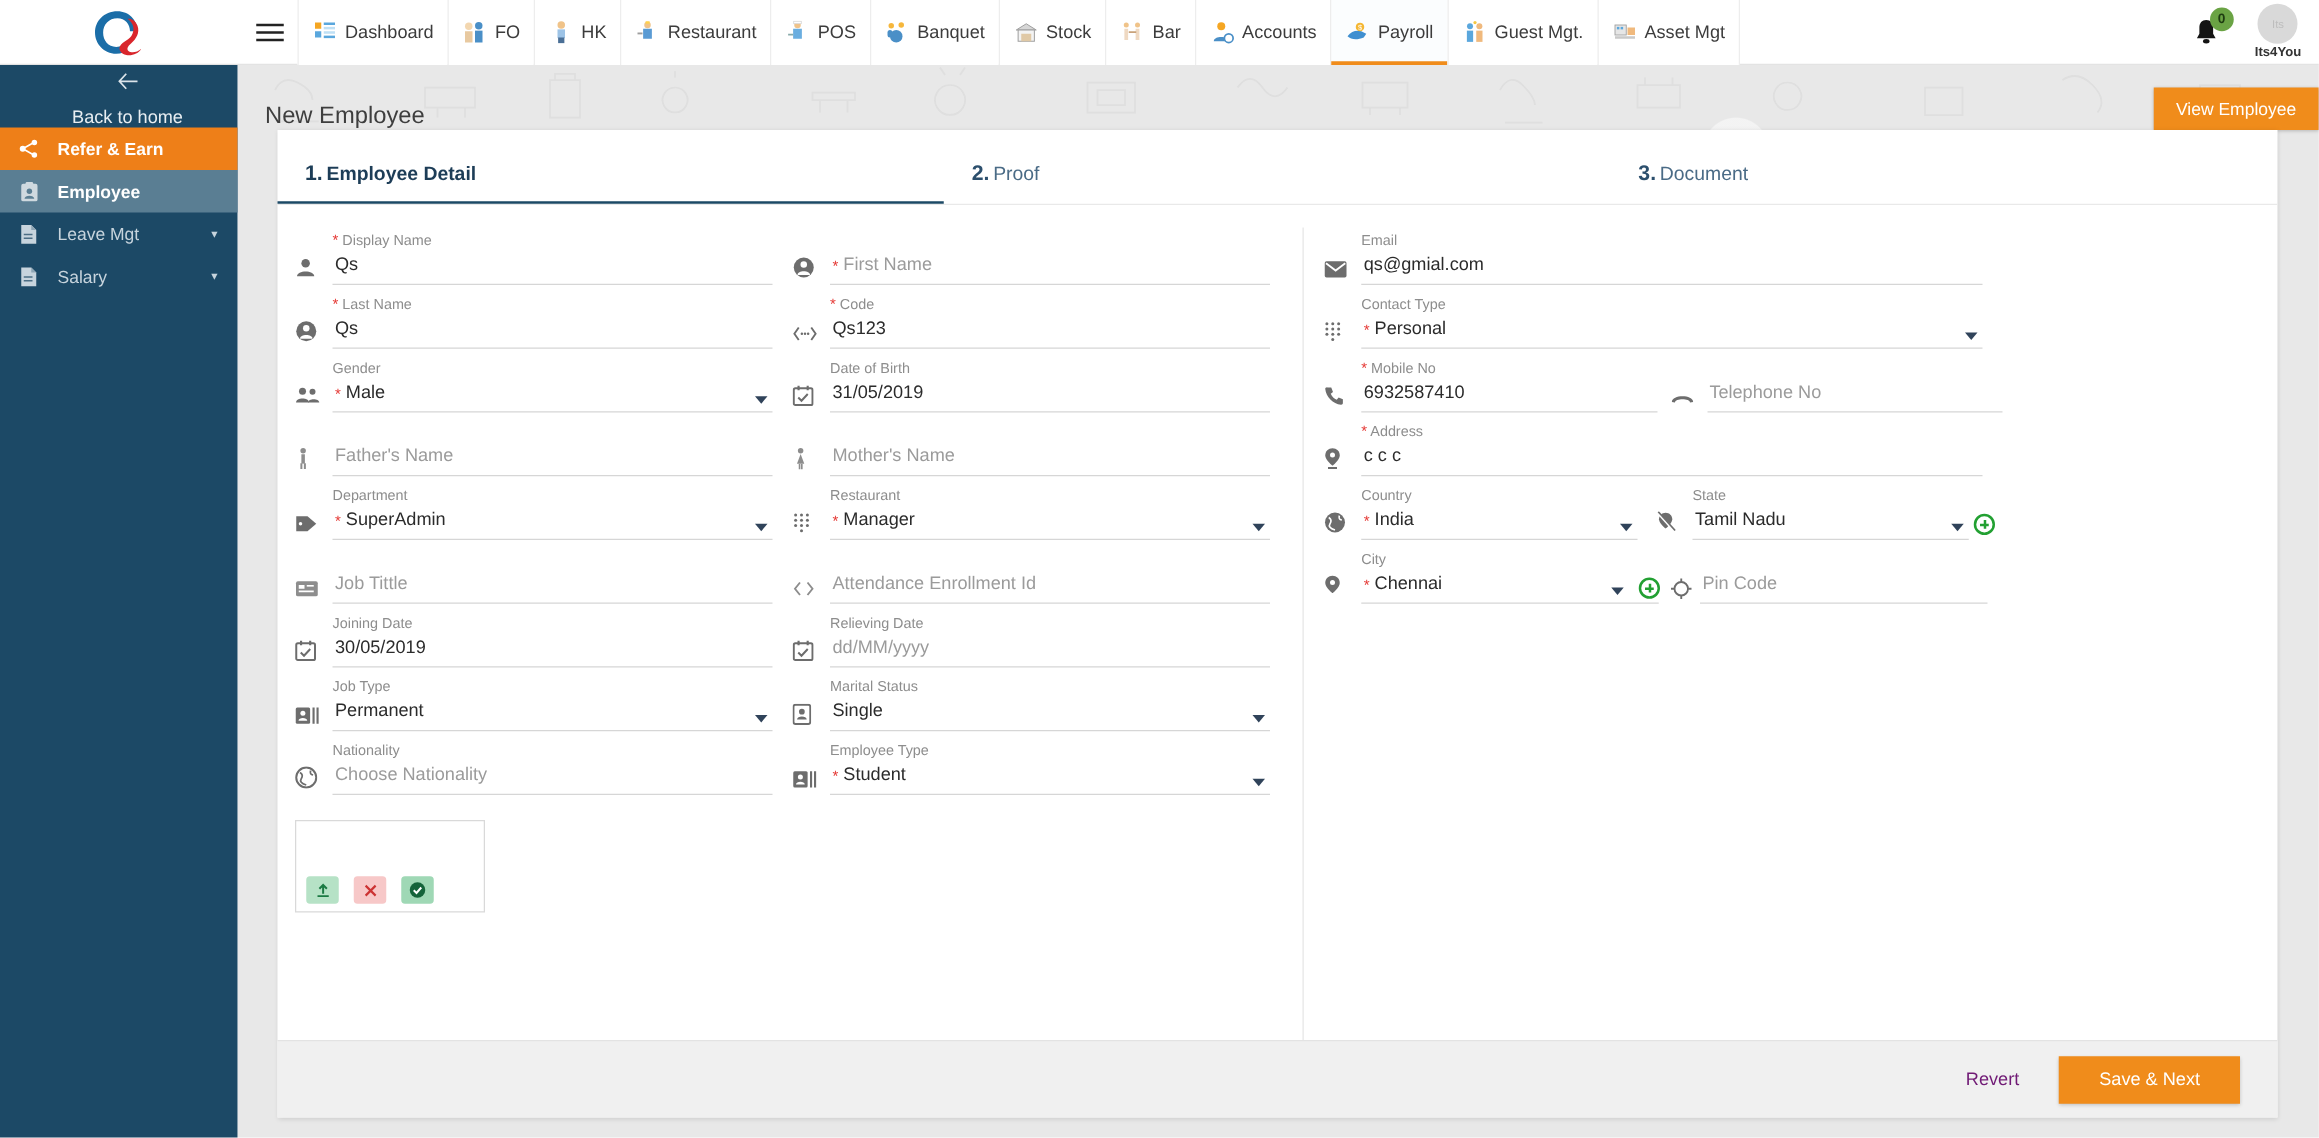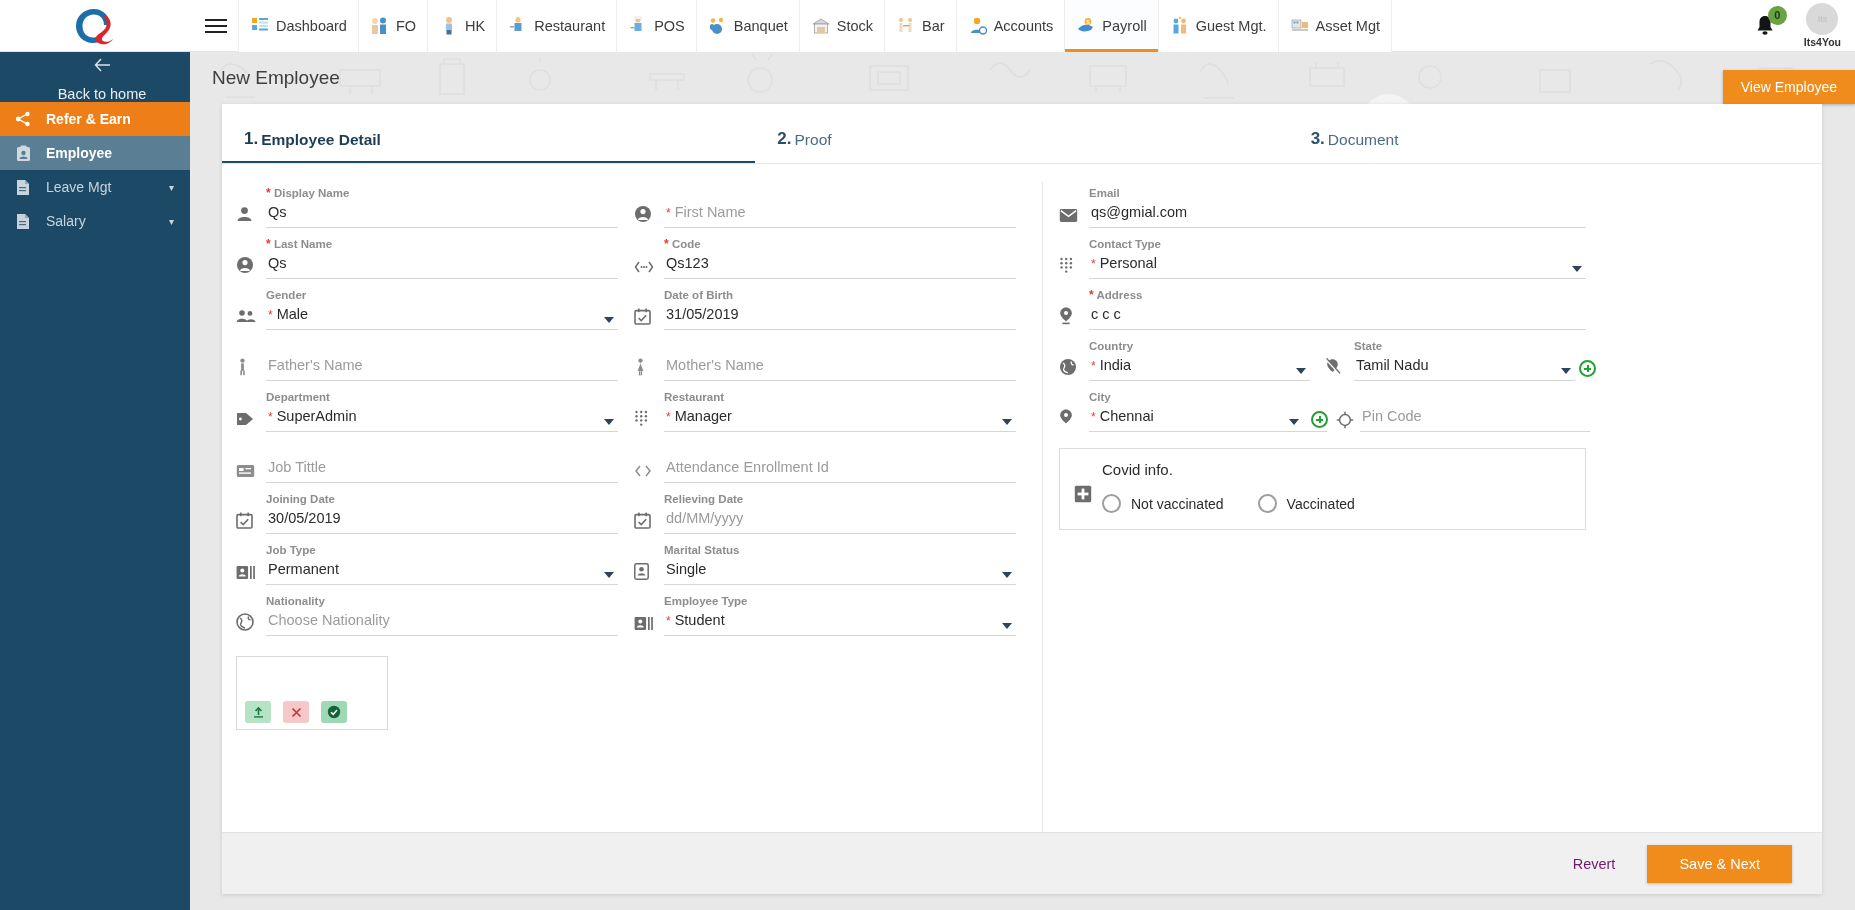--- a/index.html
+++ b/index.html
@@ -76,21 +76,21 @@
     background-image:
       radial-gradient(circle at 10% 12%, rgba(255,255,255,0.55) 0 30px, transparent 31px),
       radial-gradient(circle at 38% 30%, rgba(255,255,255,0.45) 0 24px, transparent 25px),
       radial-gradient(circle at 72% 8%, rgba(255,255,255,0.5) 0 26px, transparent 27px);
     overflow: hidden;
   }
   .pattern {
     position: absolute; inset: 0; opacity: .55; pointer-events: none;
   }
   .page-head {
-    position: relative; height: 52px; display: flex; align-items: center;
+    position: relative; height: 52px; display: flex; align-items: flex-end;
     padding: 0 0 0 22px;
   }
   .page-title { font-size: 19px; color: #3e3e3e; font-weight: 400; }
   .btn-view {
     position: absolute; right: 0px; top: 18px;
     background: #f08c1b; color: #fff; border: none;
     font-size: 14px; padding: 9px 18px; cursor: pointer;
     font-family: "Liberation Sans", sans-serif;
     box-shadow: 0 1px 3px rgba(0,0,0,.25);
   }
@@ -113,21 +113,21 @@
   .colgroup { display: flex; width: 810px; padding-left: 14px; }
   .col { width: 398px; }
   .rightcol {
     width: 560px; margin-left: 10px; padding-left: 16px;
     border-left: 1px solid #e6e6e6;
   }
 
   .field { display: flex; align-items: flex-end; height: 46px; margin-bottom: 5px; padding-right: 16px; }
   .ficon { width: 30px; flex: 0 0 30px; display: flex; align-items: flex-end; justify-content: flex-start; padding-bottom: 5px; color: #6d6d6d; }
   .fbody { flex: 1; position: relative; }
-  .flabel { font-size: 11.5px; color: #8d8d8d; line-height: 14px; margin-bottom: 2px; font-weight: bold; }
+  .flabel { font-size: 11.5px; color: #8d8d8d; line-height: 14px; margin-bottom: 2px; }
   .req { color: #e53935; font-size: 12px; }
   .fval {
     font-size: 14.5px; color: #2b2b2b; line-height: 20px;
     border-bottom: 1px solid #d6d6d6; padding: 0 0 5px 2px; min-height: 26px;
     display: flex; align-items: flex-end;
   }
   .fval.ph { color: #9b9b9b; }
   .fval .star-inline { color: #e53935; margin-right: 4px; font-size: 12px; line-height: 18px; }
   .caret-dn {
     position: absolute; right: 4px; bottom: 7px; width: 0; height: 0;
@@ -806,20 +806,44 @@
           <div class="fbody">
             <div class="flabel">Contact Type</div>
             <div class="fval">
                 <span class="star-inline">*</span>
                 <span>Personal</span>
               </div>
             <div class="caret-dn"></div>
           </div>
         </div>
 
+        <div class="pairrow">
+          <div class="halfwide">
+            <div class="ficon">
+              <svg width="17" height="17" viewBox="0 0 17 17">
+                  <path d="M3 2 L6 2 L7.4 5.5 L5.6 7 C6.6 9.3 8.2 10.9 10.4 11.8 L11.9 10 L15.3 11.4 L15.3 14.4 C15.3 15.2 14.6 15.8 13.8 15.7 C7.3 15 1.9 9.6 1.2 3.1 C1.1 2.3 1.8 1.7 2.6 1.7 Z" fill="#6d6d6d"></path>
+                </svg>
+            </div>
+            <div class="fbody">
+              <div class="flabel"><span class="req">*</span> <span>Mobile No</span></div>
+              <div class="fval">6932587410</div>
+            </div>
+          </div>
+          <div class="halfwide" style="margin-left:10px;">
+            <div class="ficon">
+              <svg width="20" height="13" viewBox="0 0 20 13">
+                  <path d="M1.5 9.5 C1.5 3.5 18.5 3.5 18.5 9.5 L16 10 C16 6.5 4 6.5 4 10 Z" fill="#6d6d6d"></path>
+                </svg>
+            </div>
+            <div class="fbody">
+              <div class="flabel">&nbsp;</div>
+              <div class="fval ph">Telephone No</div>
+            </div>
+          </div>
+        </div>
 
         <div class="field">
           <div class="ficon">
             <svg width="14" height="18" viewBox="0 0 14 18">
                 <path d="M7 0.6 C3.7 0.6 1.2 3.1 1.2 6.3 C1.2 10 7 14.4 7 14.4 C7 14.4 12.8 10 12.8 6.3 C12.8 3.1 10.3 0.6 7 0.6 Z" fill="#6d6d6d"></path>
                 <circle cx="7" cy="6" r="2" fill="#fff"></circle>
                 <rect x="3.4" y="15.6" width="7.2" height="1.6" fill="#6d6d6d"></rect>
               </svg>
           </div>
           <div class="fbody">
@@ -885,42 +909,20 @@
             <path d="M9 0.8 V3.4 M9 14.6 V17.2 M0.8 9 H3.4 M14.6 9 H17.2" stroke="#6d6d6d" stroke-width="1.5"></path>
           </svg>
           <div class="half" style="width:230px;">
             <div class="fbody">
               <div class="flabel">&nbsp;</div>
               <div class="fval ph">Pin Code</div>
             </div>
           </div>
         </div>
 
-        <div class="covid">
-          <div style="padding-top:24px;">
-            <svg width="18" height="18" viewBox="0 0 18 18">
-                <rect x="0.8" y="0.8" width="16.4" height="16.4" rx="1.5" fill="#6d6d6d"></rect>
-                <rect x="7.6" y="3.6" width="2.8" height="10.8" fill="#fff"></rect>
-                <rect x="3.6" y="7.6" width="10.8" height="2.8" fill="#fff"></rect>
-              </svg>
-          </div>
-          <div style="flex:1;">
-            <div class="covid-title">Covid info.</div>
-            <div class="radio-row">
-              <div class="radio-item">
-                <span class="radio-circle"></span>
-                <span class="radio-label">Not vaccinated</span>
-              </div>
-              <div class="radio-item">
-                <span class="radio-circle"></span>
-                <span class="radio-label">Vaccinated</span>
-              </div>
-            </div>
-          </div>
-        </div>
 
       </div>
     </div>
 
     <div class="footer">
       <button class="btn-revert">Revert</button>
       <button class="btn-save">Save &amp; Next</button>
     </div>
   </div>
 </div>

